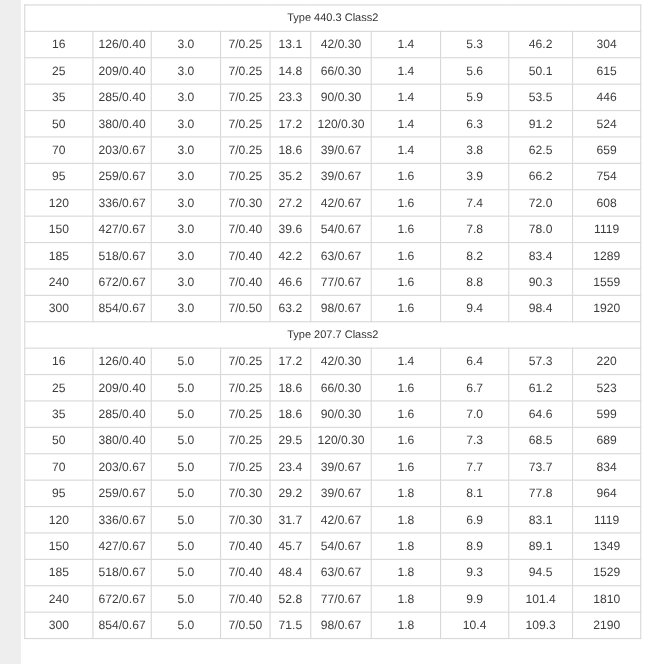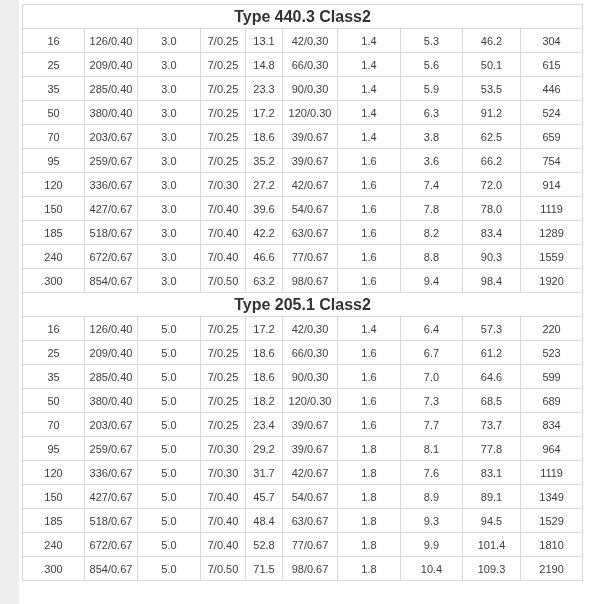--- a/index.html
+++ b/index.html
@@ -42,22 +42,22 @@
     text-align: center;
     vertical-align: middle;
     white-space: nowrap;
     overflow: hidden;
   }
   table.spec td {
     font-size: 11px;
     color: var(--cell-text);
   }
   table.spec th {
-    font-size: 16px;
-    font-weight: bold;
+    font-size: 10px;
+    font-weight: normal;
     color: var(--header-text);
   }
 </style>
 </head>
 <body>
 
 <div class="left-strip"></div>
 
 <table class="spec">
   <colgroup>
@@ -137,35 +137,35 @@
         <td>659</td>
       </tr>
       <tr>
         <td>95</td>
         <td>259/0.67</td>
         <td>3.0</td>
         <td>7/0.25</td>
         <td>35.2</td>
         <td>39/0.67</td>
         <td>1.6</td>
-        <td>3.6</td>
+        <td>3.9</td>
         <td>66.2</td>
         <td>754</td>
       </tr>
       <tr>
         <td>120</td>
         <td>336/0.67</td>
         <td>3.0</td>
         <td>7/0.30</td>
         <td>27.2</td>
         <td>42/0.67</td>
         <td>1.6</td>
         <td>7.4</td>
         <td>72.0</td>
-        <td>914</td>
+        <td>608</td>
       </tr>
       <tr>
         <td>150</td>
         <td>427/0.67</td>
         <td>3.0</td>
         <td>7/0.40</td>
         <td>39.6</td>
         <td>54/0.67</td>
         <td>1.6</td>
         <td>7.8</td>
@@ -202,21 +202,21 @@
         <td>3.0</td>
         <td>7/0.50</td>
         <td>63.2</td>
         <td>98/0.67</td>
         <td>1.6</td>
         <td>9.4</td>
         <td>98.4</td>
         <td>1920</td>
       </tr>
       <tr>
-        <th colspan="10">Type 205.1 Class2</th>
+        <th colspan="10">Type 207.7 Class2</th>
       </tr>
       <tr>
         <td>16</td>
         <td>126/0.40</td>
         <td>5.0</td>
         <td>7/0.25</td>
         <td>17.2</td>
         <td>42/0.30</td>
         <td>1.4</td>
         <td>6.4</td>
@@ -245,21 +245,21 @@
         <td>1.6</td>
         <td>7.0</td>
         <td>64.6</td>
         <td>599</td>
       </tr>
       <tr>
         <td>50</td>
         <td>380/0.40</td>
         <td>5.0</td>
         <td>7/0.25</td>
-        <td>18.2</td>
+        <td>29.5</td>
         <td>120/0.30</td>
         <td>1.6</td>
         <td>7.3</td>
         <td>68.5</td>
         <td>689</td>
       </tr>
       <tr>
         <td>70</td>
         <td>203/0.67</td>
         <td>5.0</td>
@@ -284,21 +284,21 @@
         <td>964</td>
       </tr>
       <tr>
         <td>120</td>
         <td>336/0.67</td>
         <td>5.0</td>
         <td>7/0.30</td>
         <td>31.7</td>
         <td>42/0.67</td>
         <td>1.8</td>
-        <td>7.6</td>
+        <td>6.9</td>
         <td>83.1</td>
         <td>1119</td>
       </tr>
       <tr>
         <td>150</td>
         <td>427/0.67</td>
         <td>5.0</td>
         <td>7/0.40</td>
         <td>45.7</td>
         <td>54/0.67</td>

